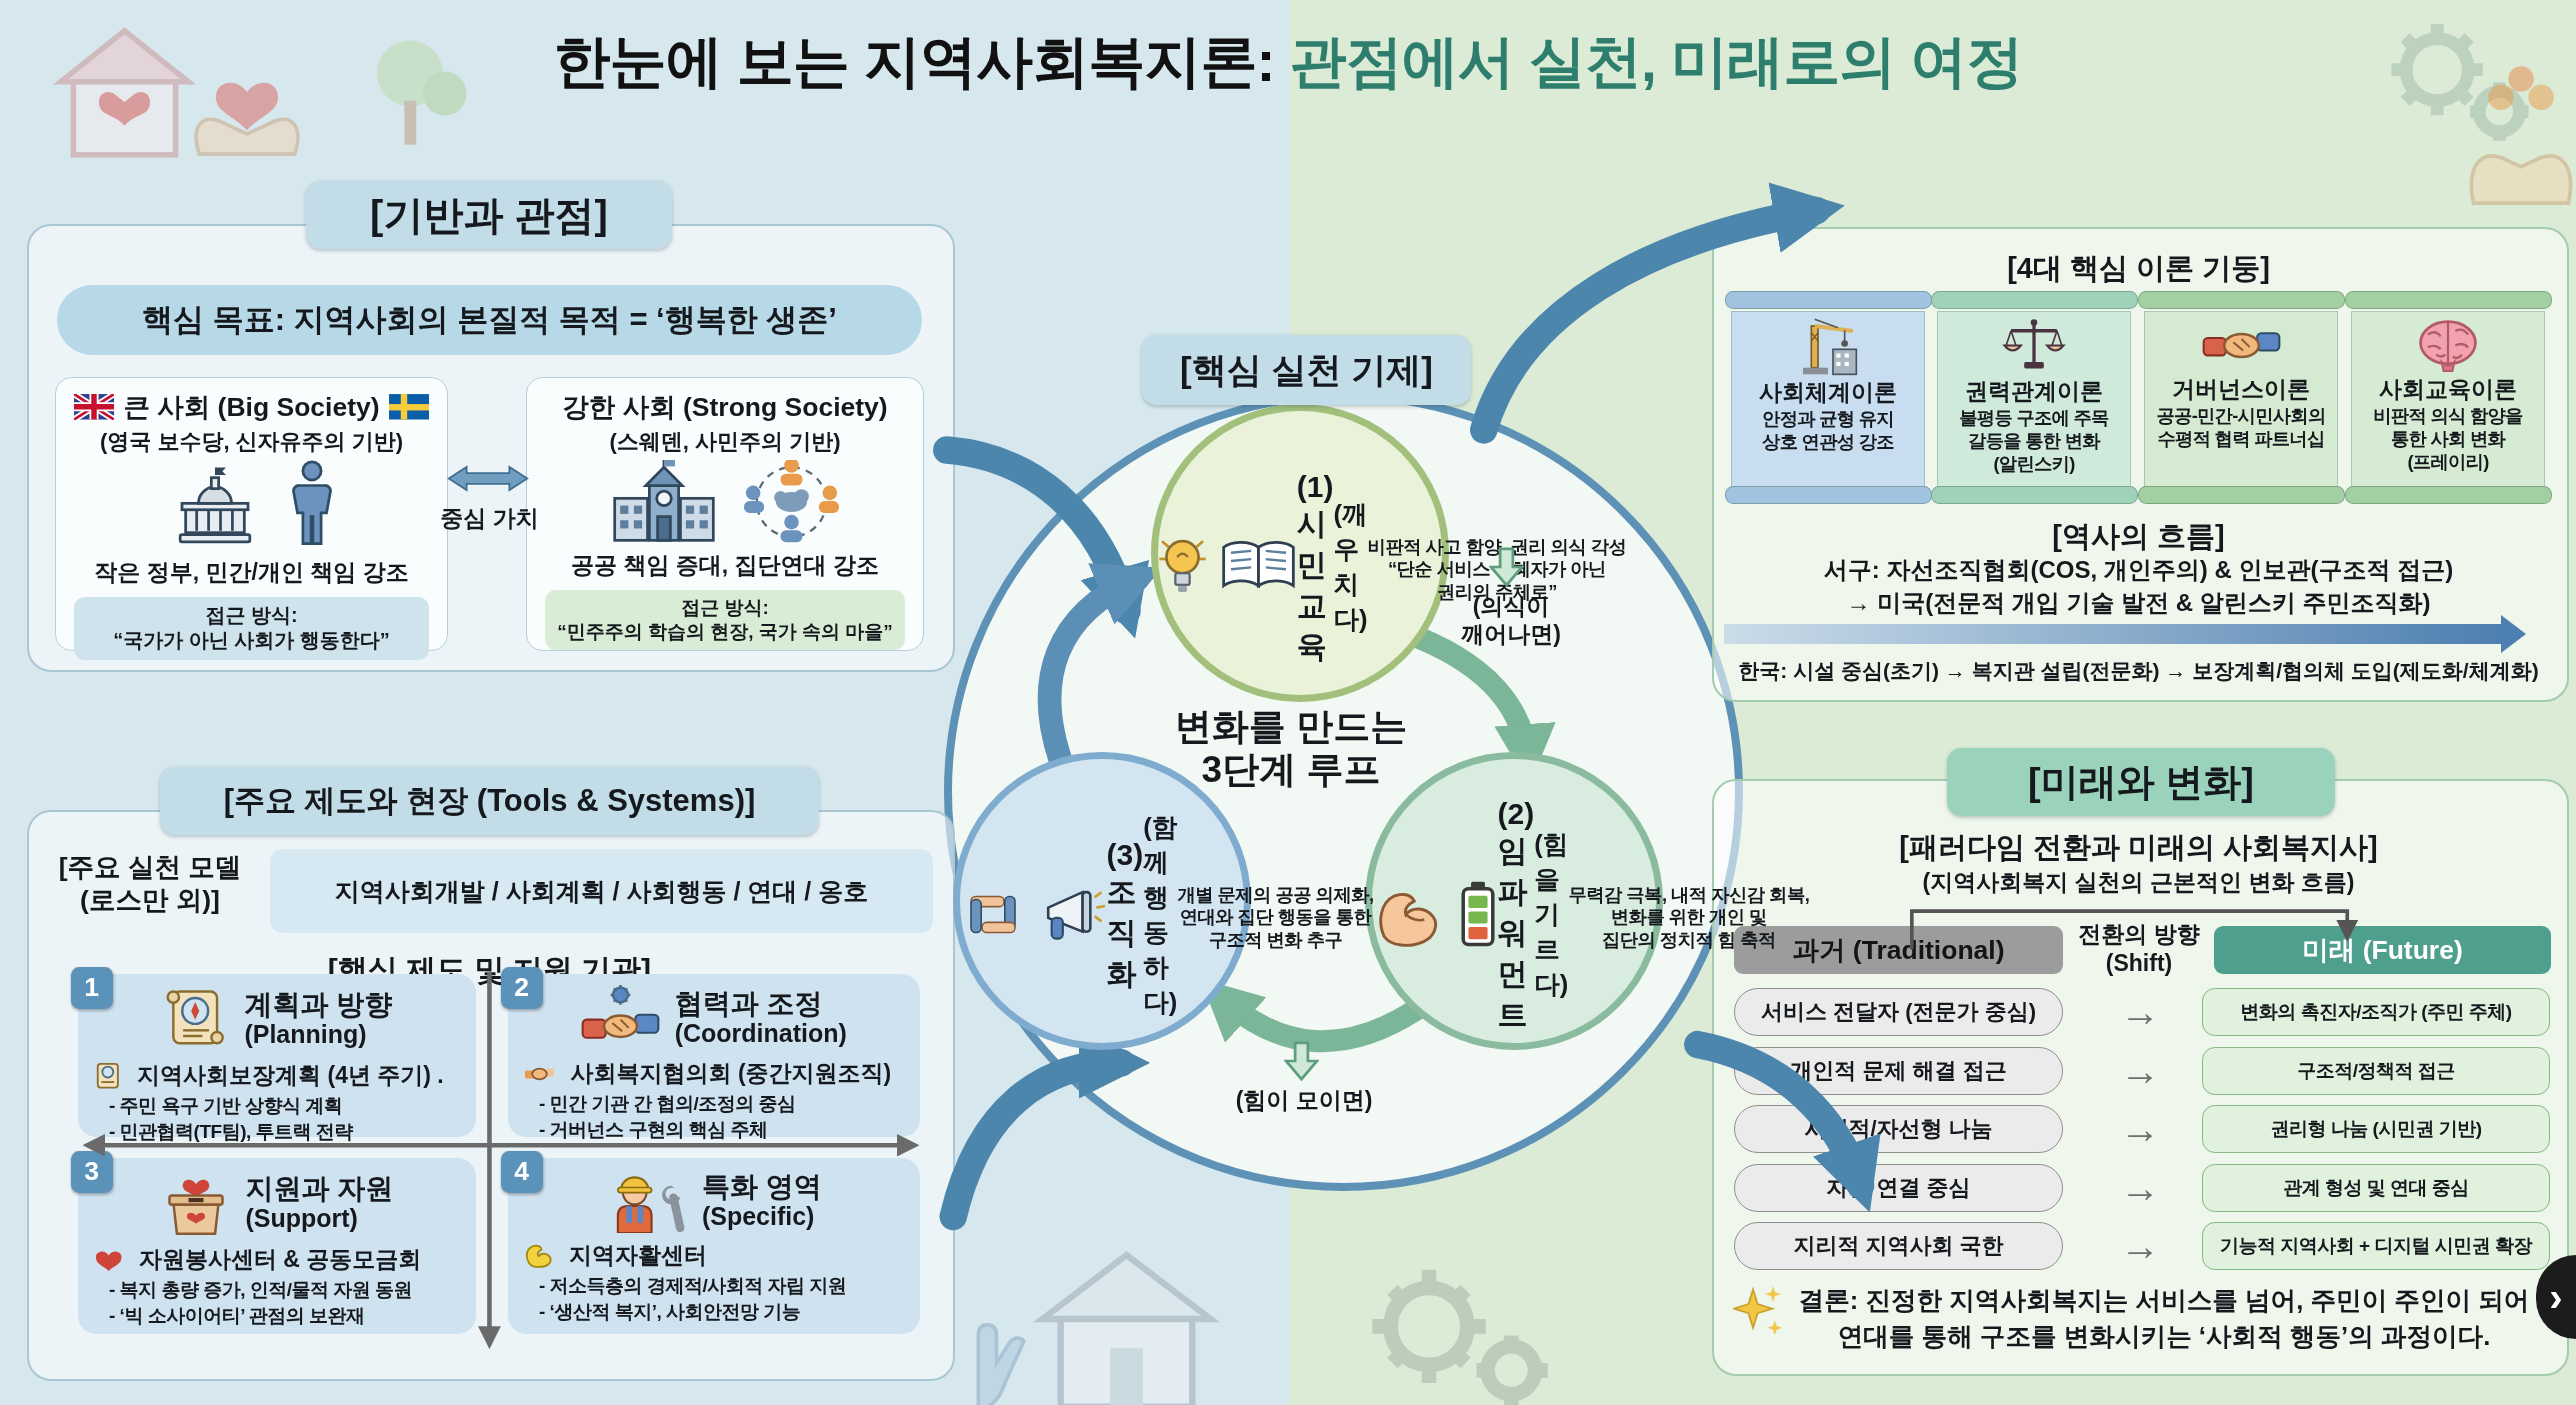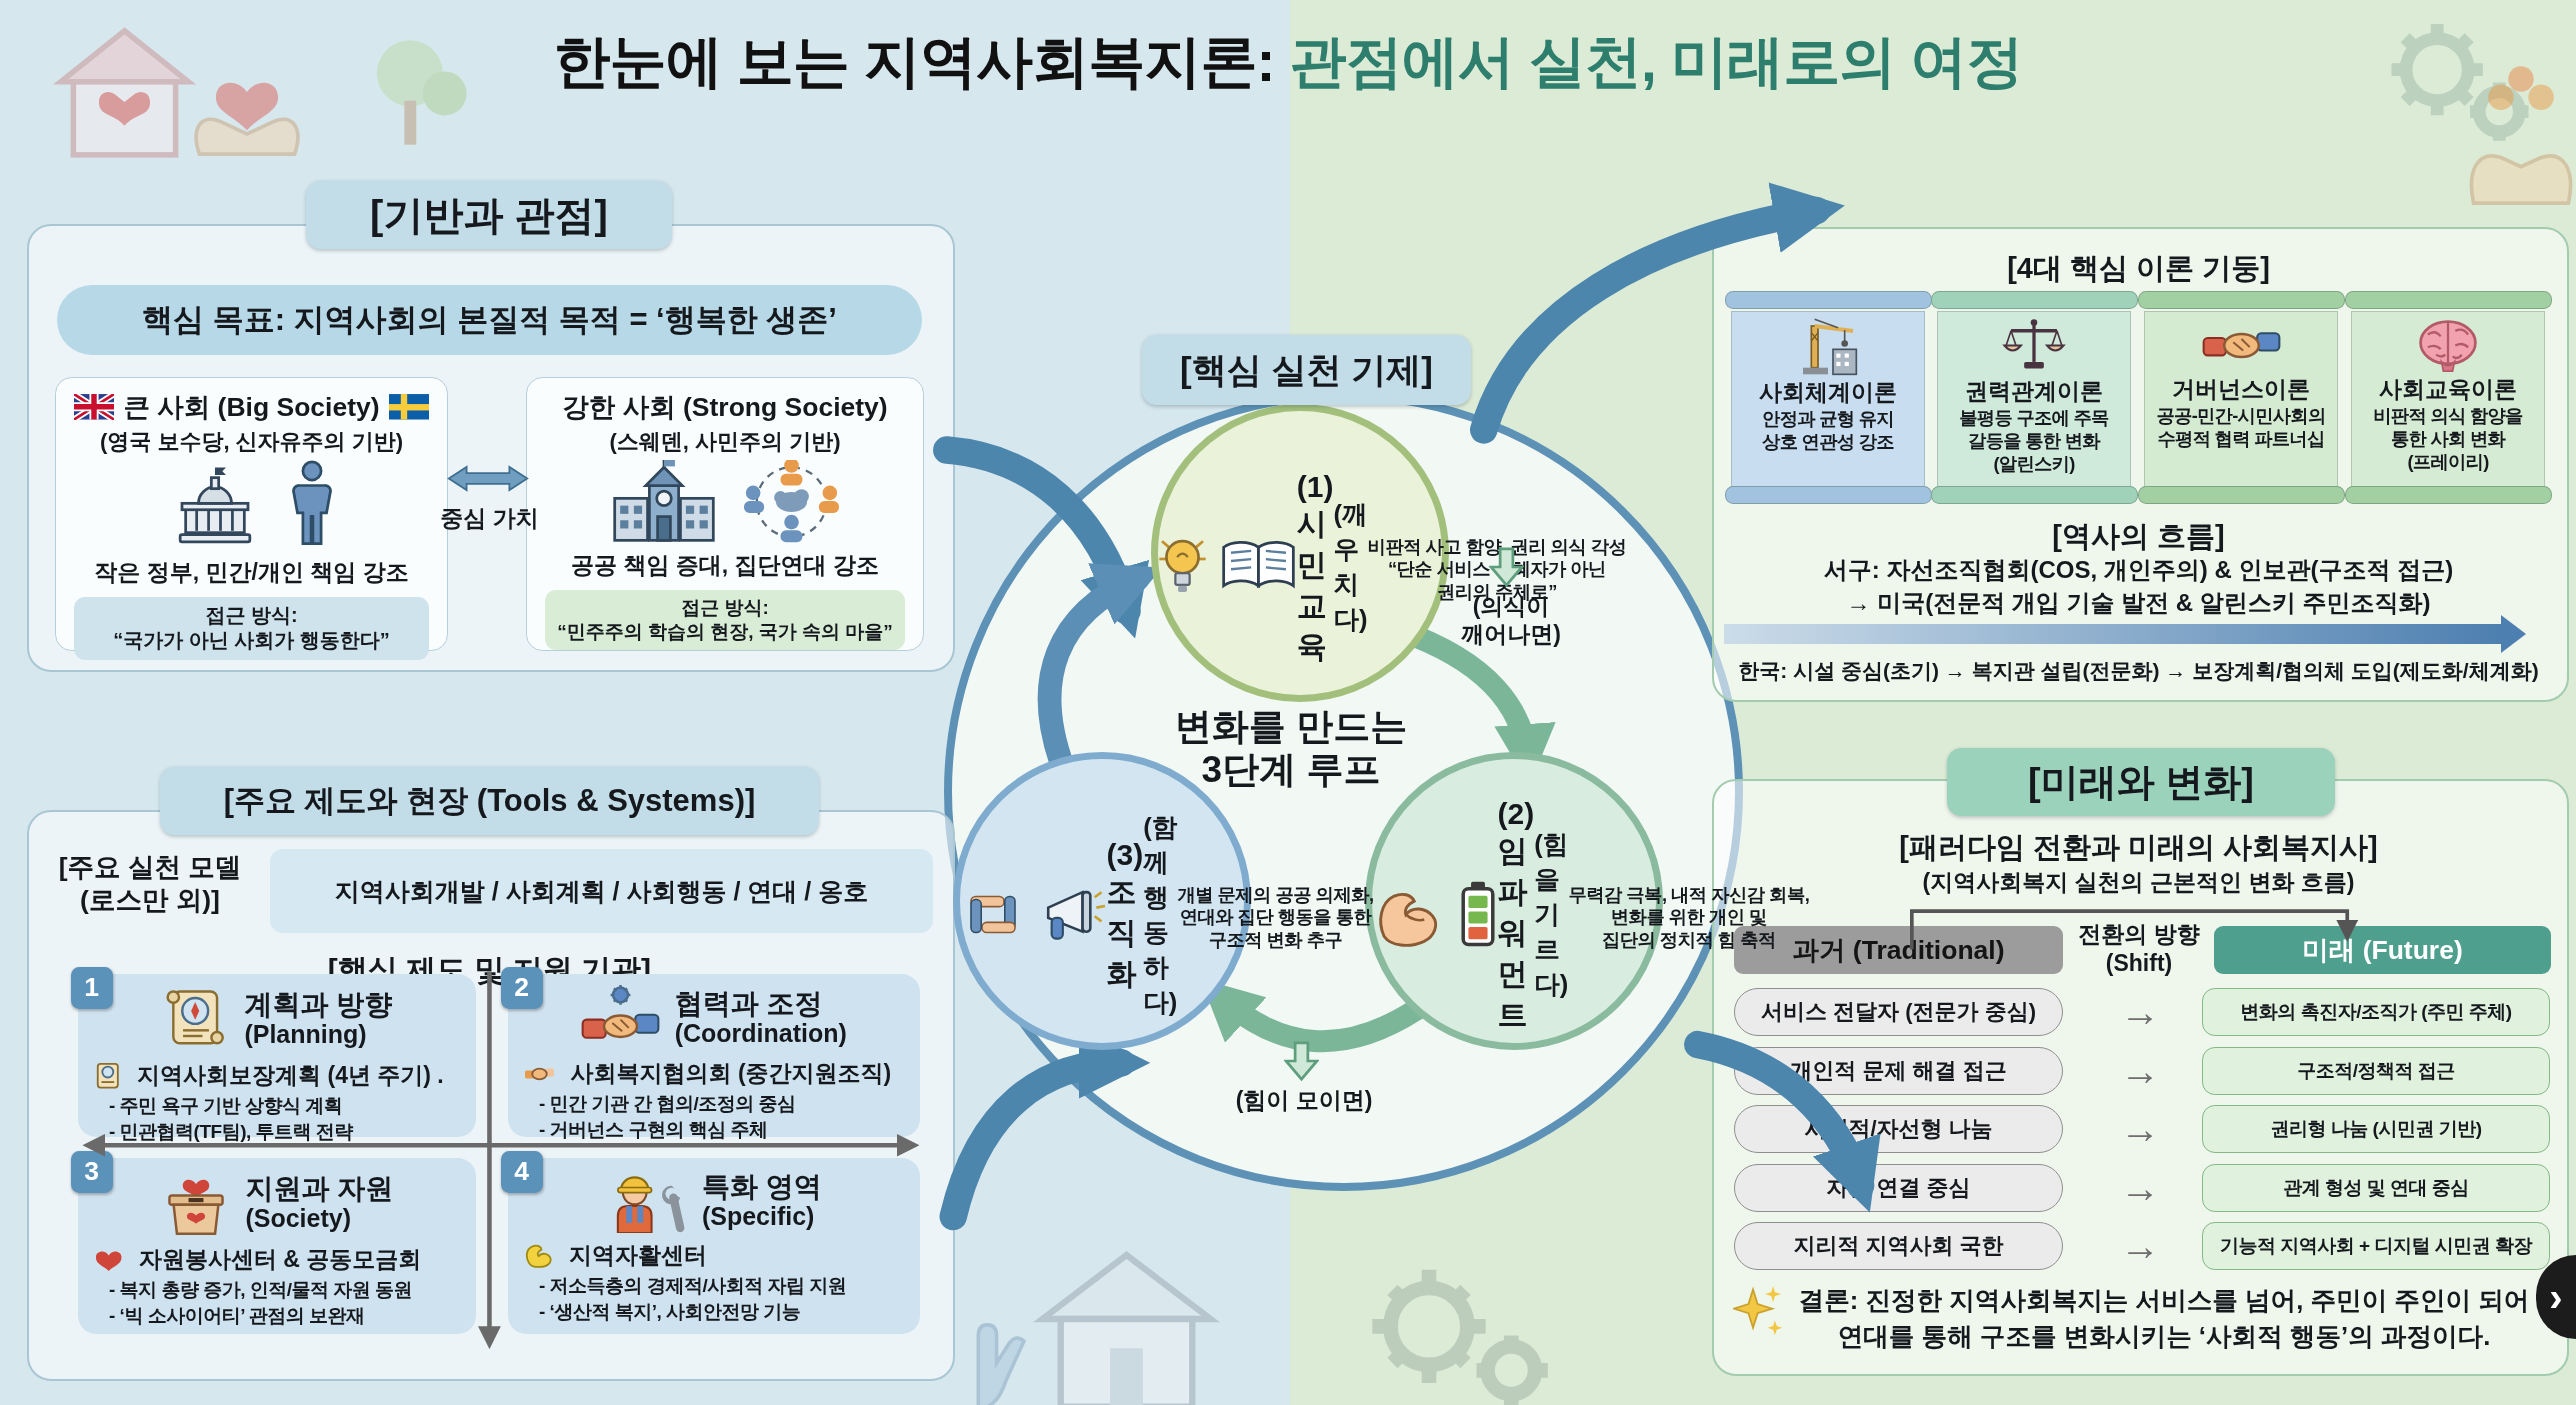--- a/index.html
+++ b/index.html
@@ -305,21 +305,21 @@
     <div class="quad-title-row">
       <svg width="70" height="68" viewBox="0 0 84 82">
         <path d="M42,18 C36,10 26,12 26,20 C26,28 36,28 42,34 C48,28 58,28 58,20 C58,12 48,10 42,18z" fill="#d0453a"></path>
         <rect x="10" y="32" width="64" height="11" rx="3" fill="#e3bd8c" stroke="#8a5a34" stroke-width="3"></rect>
         <rect x="33" y="35" width="18" height="5" fill="#4a3322"></rect>
         <polygon points="15,43 69,43 65,78 19,78" fill="#ecc99c" stroke="#8a5a34" stroke-width="3"></polygon>
         <path d="M42,56 C38,51 31,52 31,57 C31,62 38,62 42,66 C46,62 53,62 53,57 C53,52 46,51 42,56z" fill="#d0453a"></path>
       </svg>
       <div class="quad-title">
         <div>지원과 자원</div>
-        <div class="quad-sub">(Society)</div>
+        <div class="quad-sub">(Support)</div>
       </div>
     </div>
     <div class="quad-item">
       <svg width="27.4" height="24" viewBox="0 0 30 26">
         <path d="M15,8 C11,1 1,3 1,10 C1,18 9,19 15,25 C21,19 29,18 29,10 C29,3 19,1 15,8z" fill="#d0453a"></path>
       </svg>
       <span>자원봉사센터 &amp; 공동모금회</span>
     </div>
     <div class="quad-bullet">- 복지 총량 증가, 인적/물적 자원 동원</div>
     <div class="quad-bullet">- ‘빅 소사이어티’ 관점의 보완재</div>

